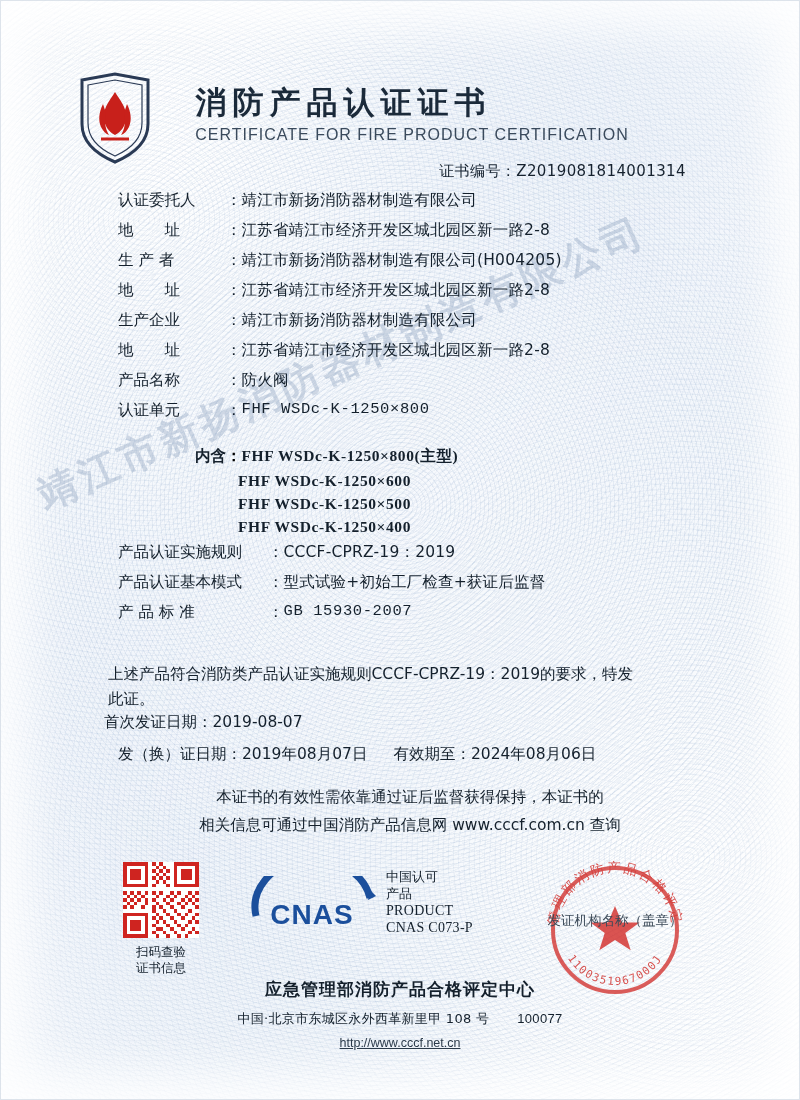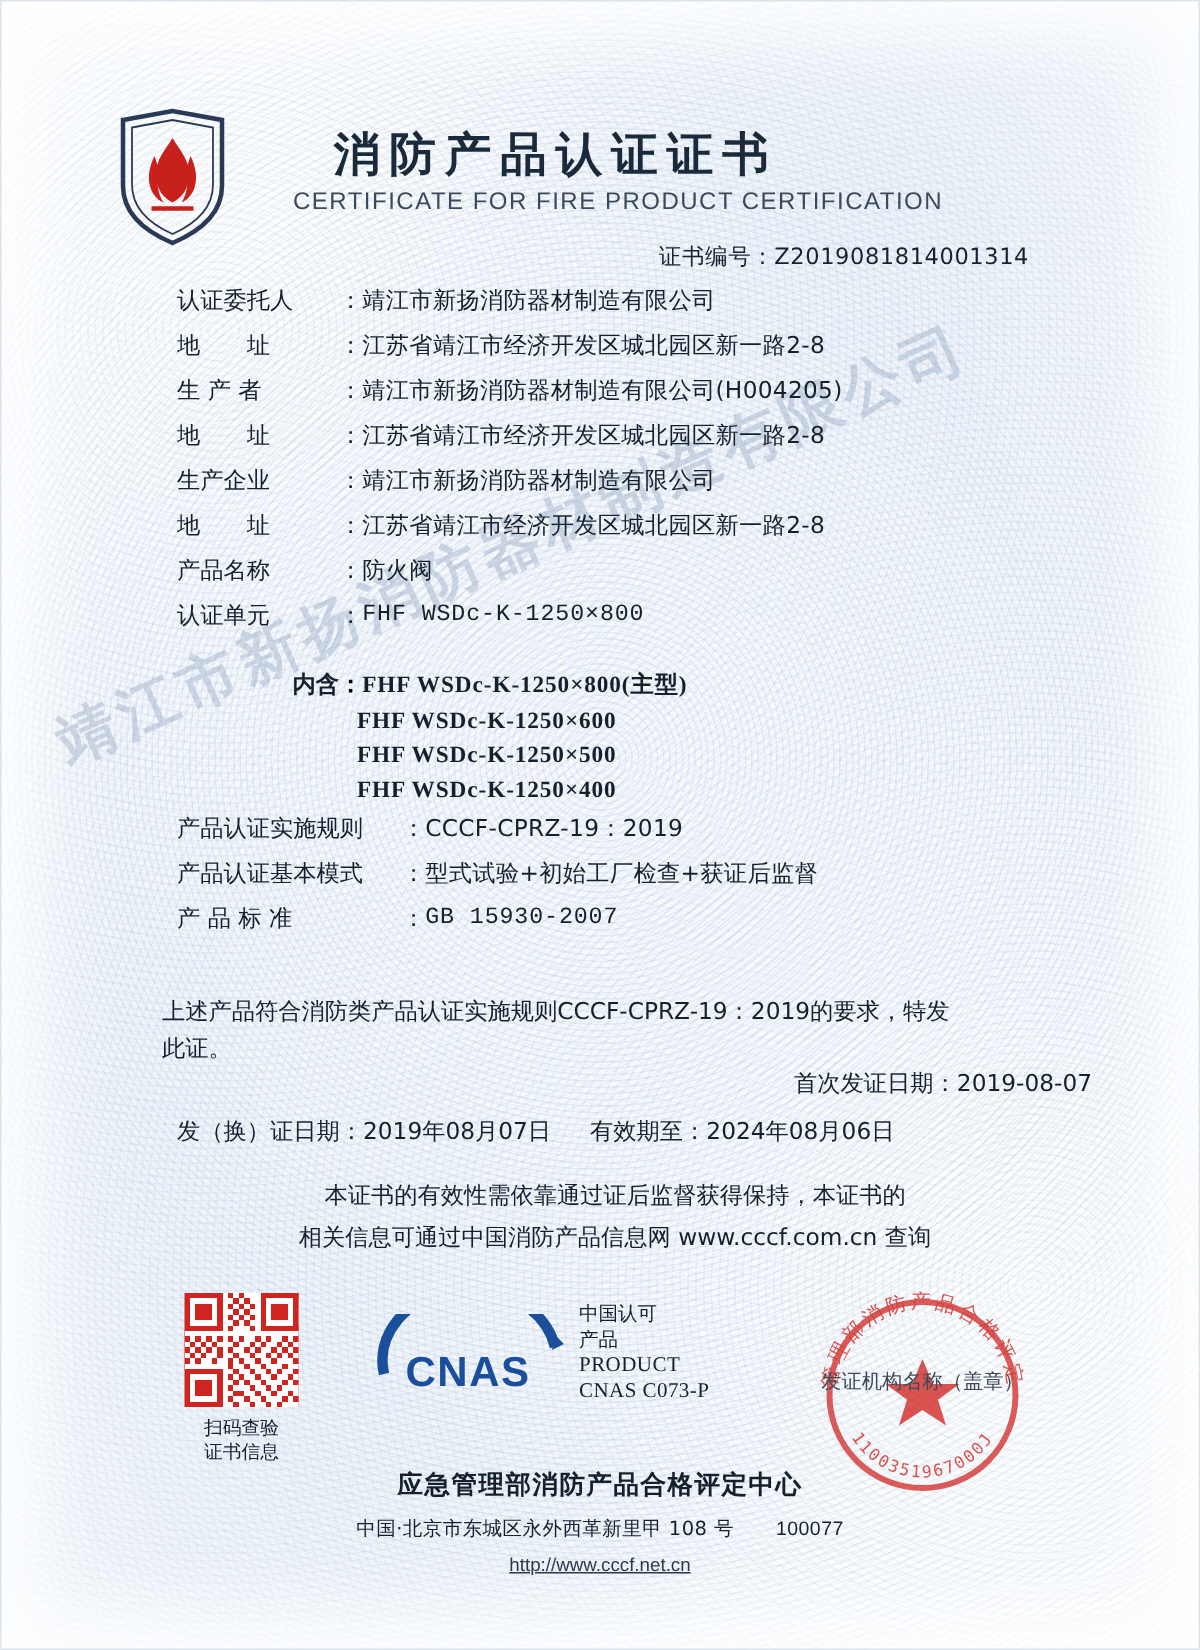--- a/index.html
+++ b/index.html
@@ -56,21 +56,21 @@
 
   
   .emblem{
     position:absolute;left:78px;top:72px;width:74px;height:92px;
   }
   .emblem svg{display:block;}
 
   .title-zh{
     position:absolute;top:82px;left:0;width:687px;text-align:center;
     font-family:"DejaVu Sans", sans-serif;
-    font-size:31px;font-weight:700;letter-spacing:6px;color:#1b2a3a;padding-left:27px;
+    font-size:31px;font-weight:700;letter-spacing:6px;color:#1b2a3a;
   }
   .title-en{
     position:absolute;top:126px;left:12px;width:800px;text-align:center;
     font-family:"Liberation Sans", sans-serif;
     font-size:16px;letter-spacing:1.0px;color:#3a4a5c;
   }
   .certno{
     position:absolute;top:162px;right:114px;
     font-size:15px;color:#16222f;font-family:"DejaVu Sans", sans-serif;
     letter-spacing:0.4px;
@@ -112,21 +112,21 @@
     font-size:15.5px;color:#14202c;letter-spacing:0.6px;
   }
   .wide .lbl{width:150px;flex:0 0 150px;}
 
   .statement{
     position:absolute;left:108px;top:662px;width:600px;
     font-family:"DejaVu Sans", sans-serif;
     font-size:15.5px;color:#14202c;line-height:25px;
   }
   .issue-first{
-    position:absolute;left:128px;top:712px;width:600px;text-align:right;
+    position:absolute;left:104px;top:712px;width:600px;text-align:left;
     font-family:"DejaVu Sans", sans-serif;font-size:15.5px;color:#14202c;
   }
   .issue-line{
     position:absolute;left:118px;top:744px;width:600px;
     font-family:"DejaVu Sans", sans-serif;font-size:15.5px;color:#14202c;
   }
   .issue-line .gap{display:inline-block;width:26px;}
 
   .note{
     position:absolute;left:100px;top:783px;width:620px;text-align:center;

